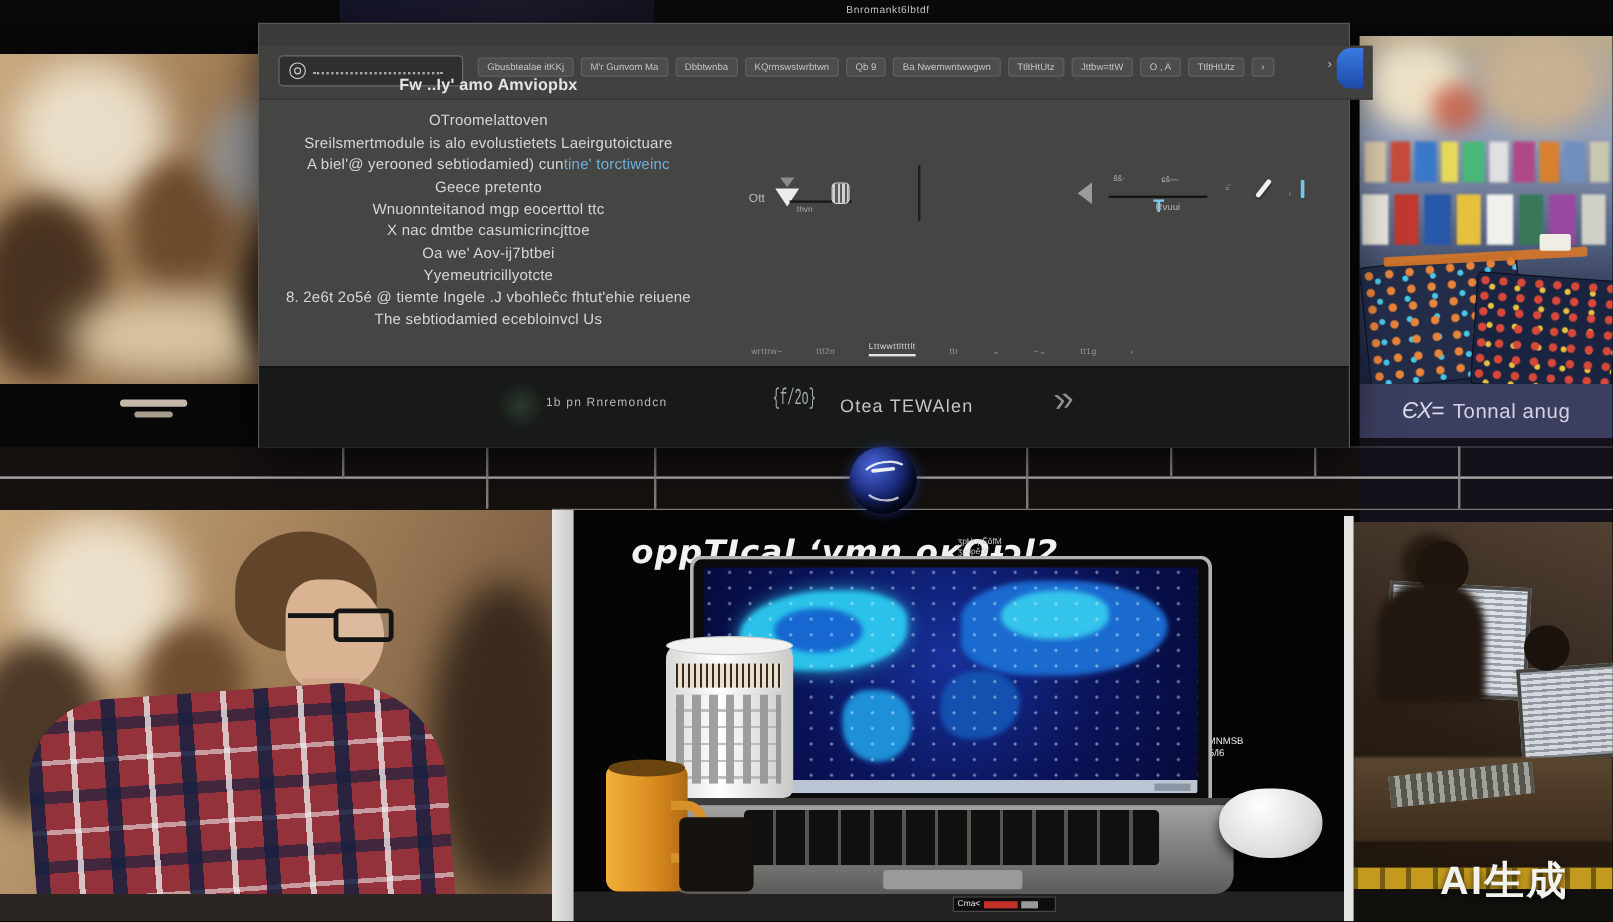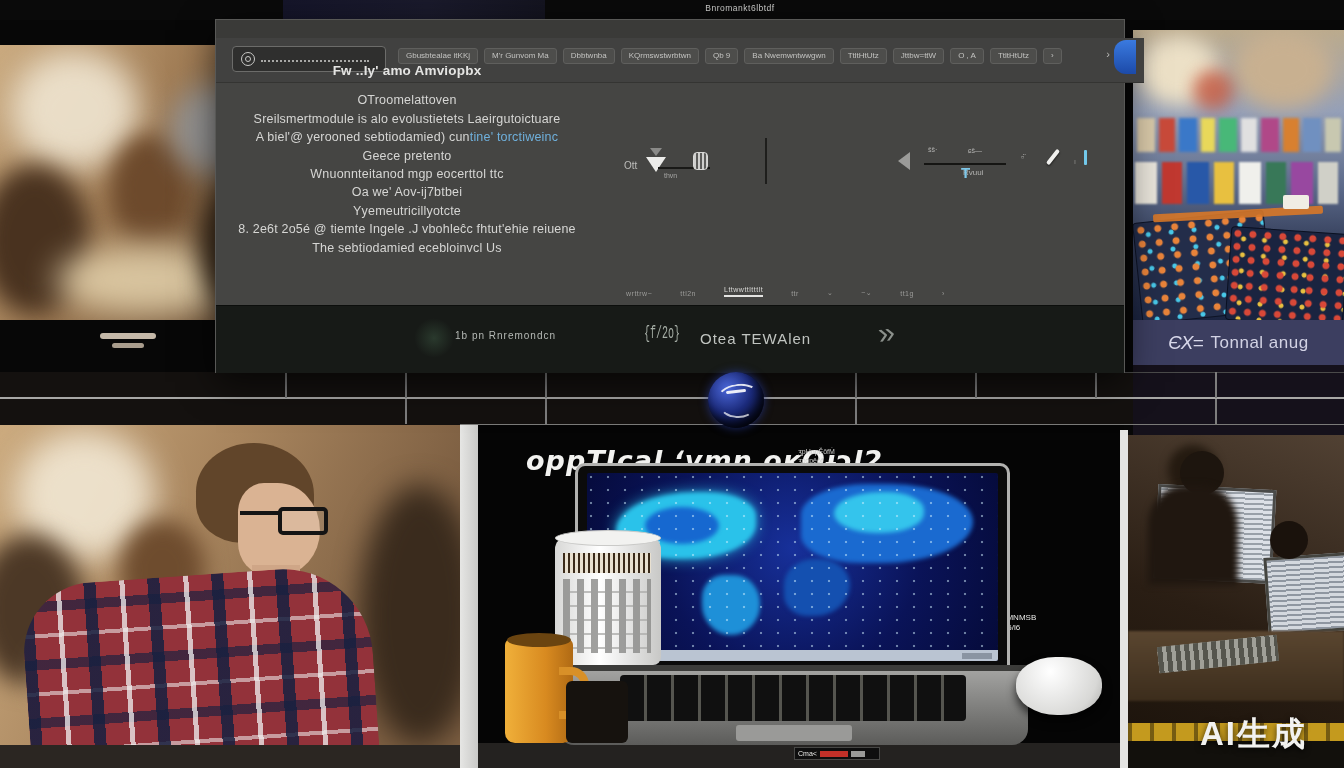--- a/index.html
+++ b/index.html
@@ -96,20 +96,21 @@
 
     <div class="abs" style="left:21px;top:42px;width:340px;text-align:center;">
       <div class="listline" style="font-weight:bold;font-size:13.5px;color:#e4e4e2;margin-bottom:11px;">Fw ..Iy' amo Amviopbx</div>
       <div class="listline">OTroomelattoven</div>
       <div class="listline">Sreilsmertmodule is alo evolustietets Laeirgutoictuare</div>
       <div class="listline">
         <span>A biel'@ yerooned sebtiodamied) cun</span><span style="color:#6fb0dc;">tine' torctiweinc</span><span></span>
       </div>
       <div class="listline">Geece pretento</div>
       <div class="listline">Wnuonnteitanod mgp eocerttol ttc</div>
+      <div class="listline">X nac dmtbe casumicrincjttoe</div>
       <div class="listline">Oa we' Aov-ij7btbei</div>
       <div class="listline">Yyemeutricillyotcte</div>
       <div class="listline">8. 2e6t 2o5é @ tiemte Ingele .J vbohleĉc fhtut'ehie reiuene</div>
       <div class="listline">The sebtiodamied ecebloinvcl Us</div>
     </div>
 
     <span class="abs tinyglyph" style="left:408px;top:140px;font-size:10px;">Ott</span>
     <div class="abs" style="left:434px;top:128px;width:0;height:0;border-left:6px solid transparent;border-right:6px solid transparent;border-top:8px solid #8a8a88;"></div>
     <div class="abs" style="left:430px;top:137px;width:0;height:0;border-left:10px solid transparent;border-right:10px solid transparent;border-top:15px solid #ececea;"></div>
     <div class="abs" style="left:442px;top:147px;width:52px;height:2px;background:#191917;"></div>

